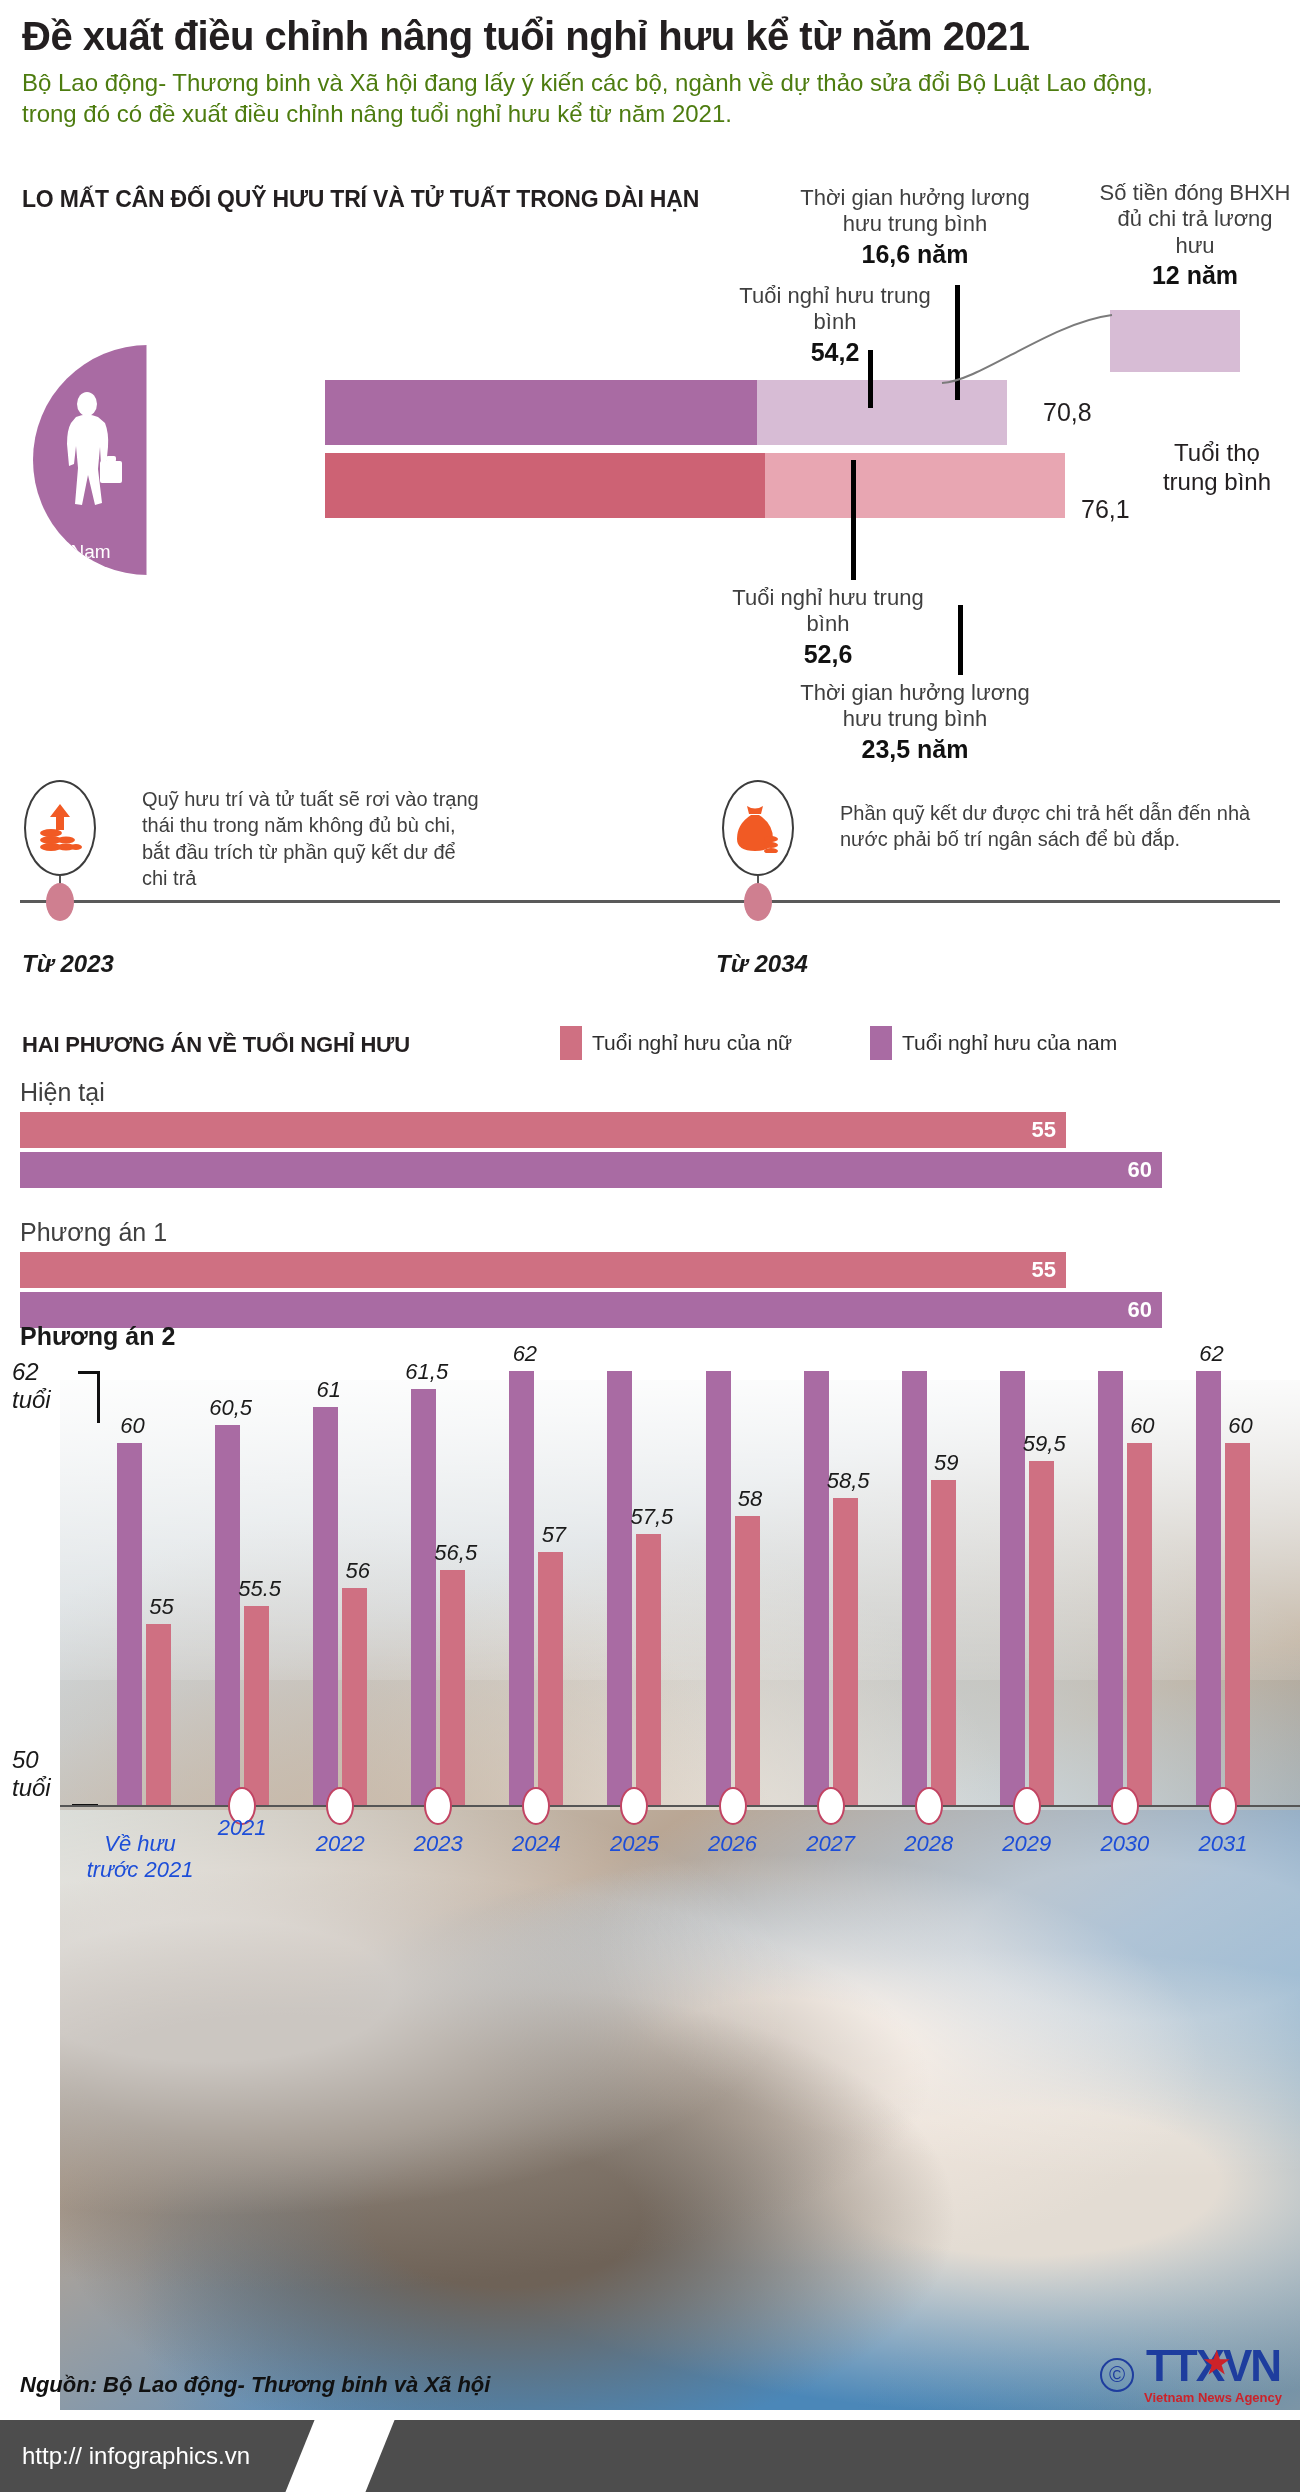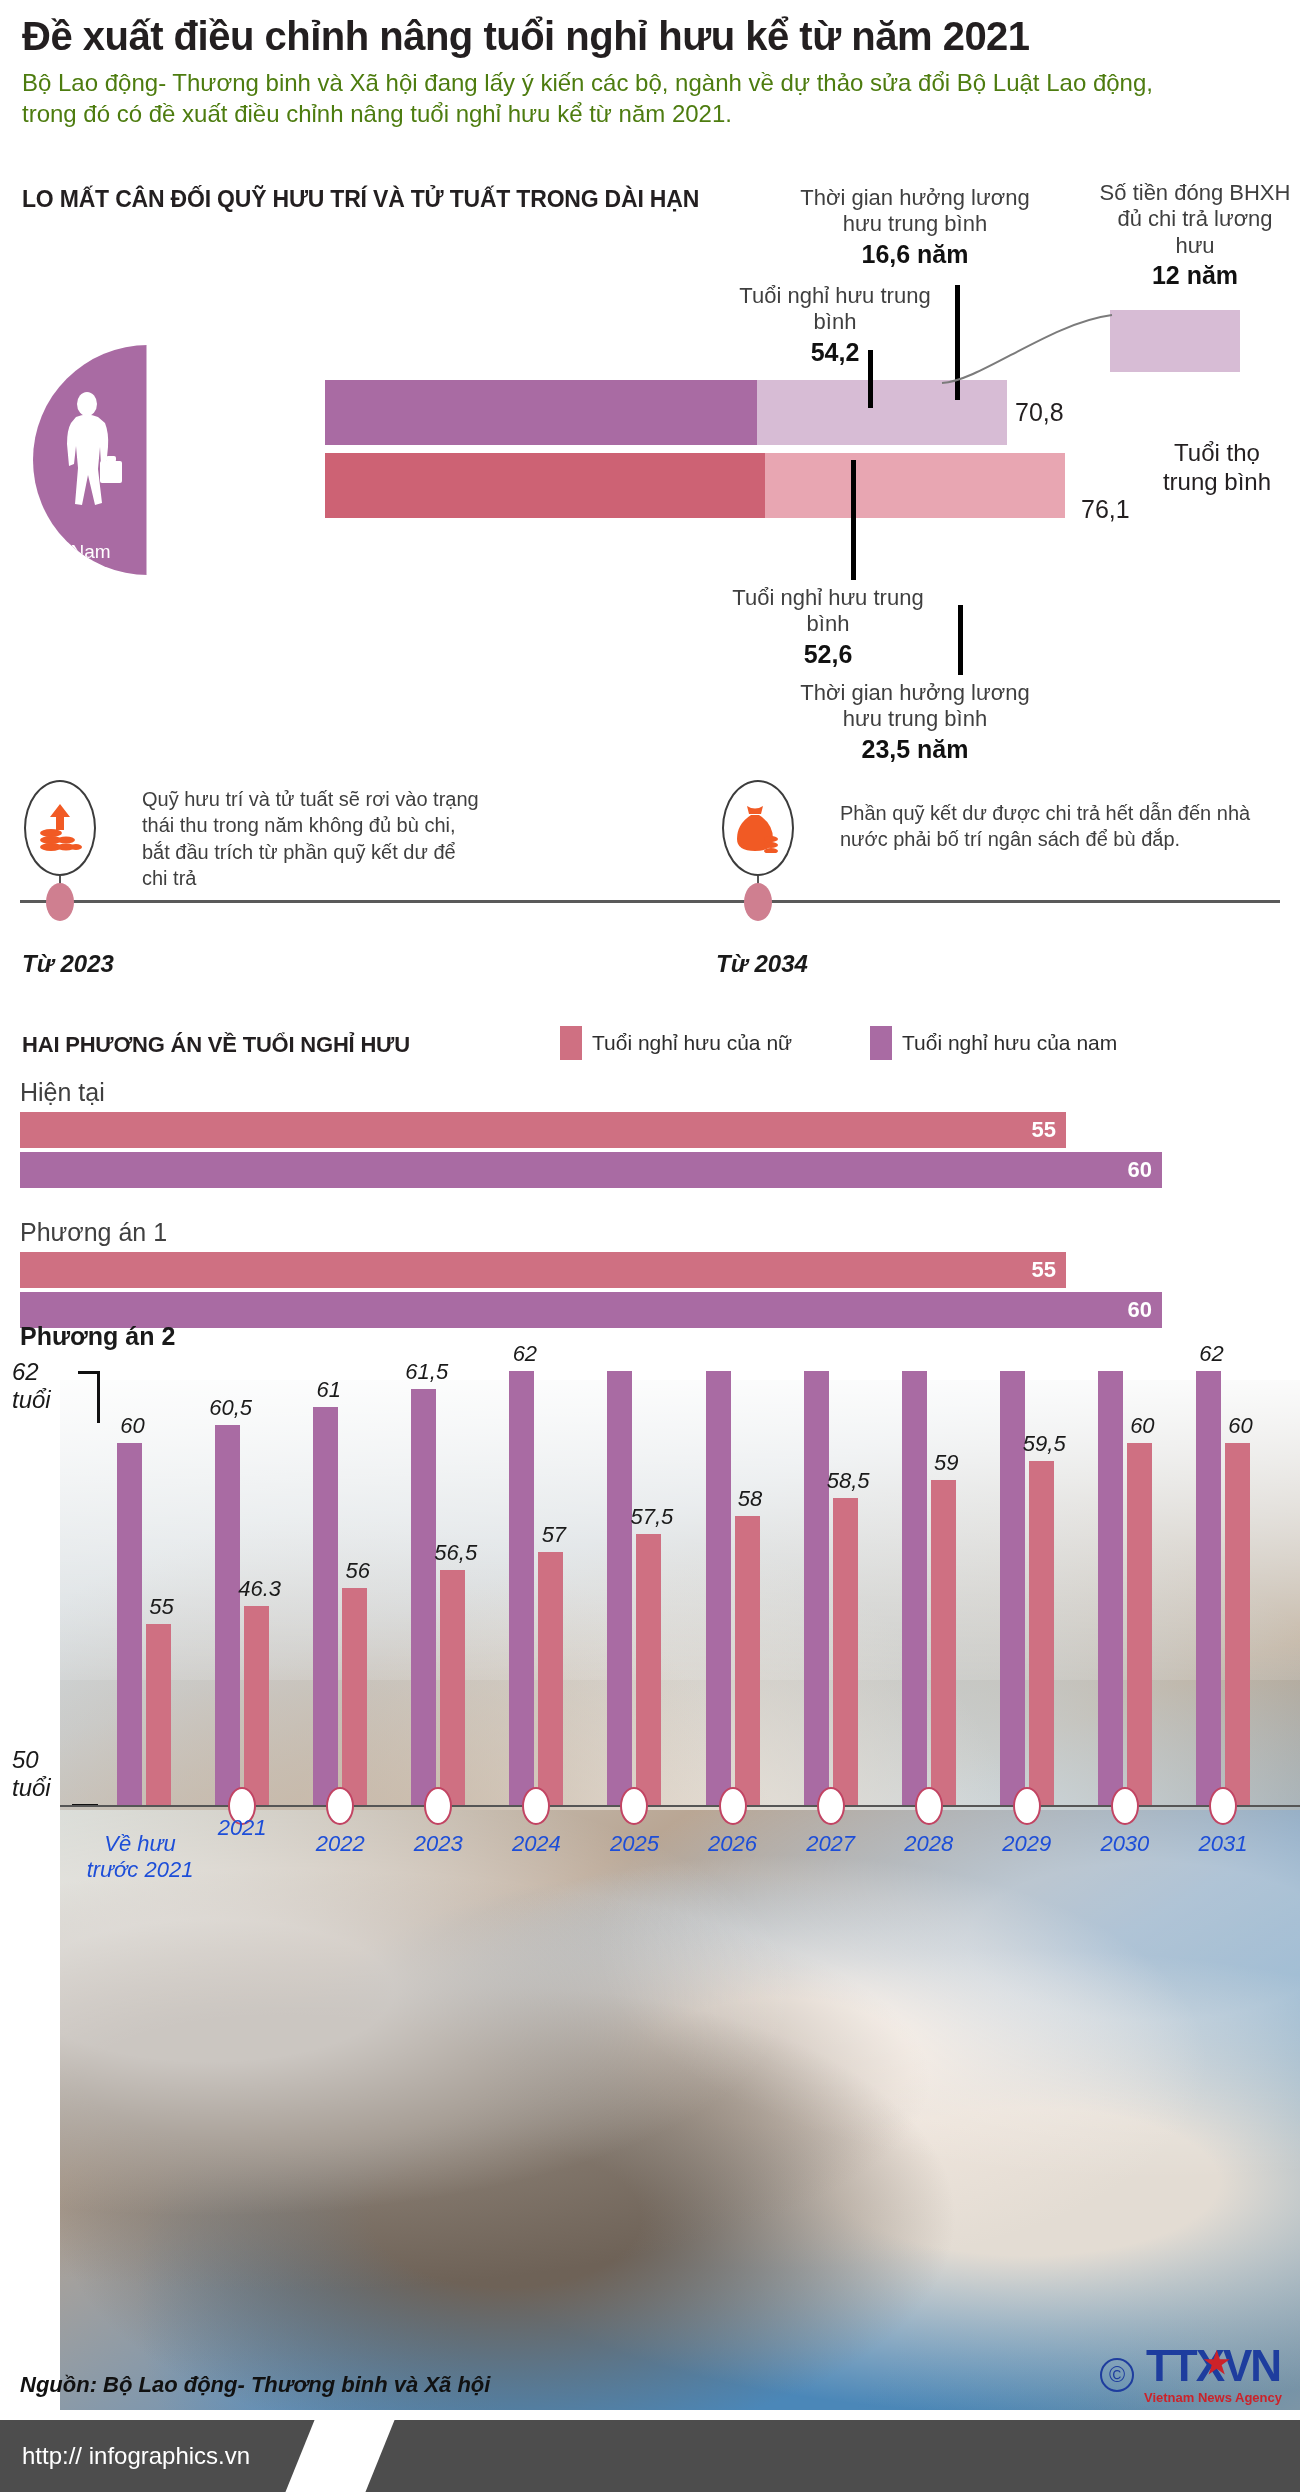--- a/index.html
+++ b/index.html
@@ -48,21 +48,21 @@
   .lifebar-wrap { position:absolute; left:325px; top:380px; }
   .lifebar { position:relative; height:65px; }
   .lifebar + .lifebar { margin-top:8px; }
   .seg { position:absolute; top:0; height:100%; }
   .seg.m-dark  { left:0;     width:432px; background:#a96ba3; }
   .seg.m-light { left:432px; width:250px; background:#d7bcd5; }
   .seg.f-dark  { left:0;     width:440px; background:#cd6274; }
   .seg.f-light { left:440px; width:300px; background:#e8a6b2; }
 
   .life-val { position:absolute; font-size:25px; color:#231f20; }
-  .life-val.male   { left:1015px; top:398px; }
+  .life-val.male   { left:1043px; top:398px; }
   .life-val.female { left:1081px; top:495px; }
 
   .tuoitho {
     position:absolute; left:1152px; top:438px; width:130px;
     text-align:center; font-size:24px; line-height:1.22; color:#231f20;
   }
 
   
   .stem { position:absolute; background:#000000; width:5px; }
 
@@ -338,21 +338,21 @@
 
 <div id="chart-cols" class="chart">
     <div class="col m" style="left: 117.042px; width: 25px; height: 361.667px; bottom: 30px; top: 88.3333px; position: absolute;"></div>
     <div class="col-val" style="left: 111.042px; width: 43px; text-align: center; top: 58.3333px;">60</div>
     <div class="col f" style="left: 146.042px; width: 25px; height: 180.833px; bottom: 30px; top: 269.167px; position: absolute;"></div>
     <div class="col-val" style="left: 140.042px; width: 43px; text-align: center; top: 239.167px;">55</div>
     <div class="xlab" style="left: 80.0417px; width: 120px; top: 476px;">Về hưu<br>trước 2021</div>
     <div class="col m" style="left: 215.125px; width: 25px; height: 379.75px; bottom: 30px; top: 70.25px; position: absolute;"></div>
     <div class="col-val" style="left: 209.125px; width: 43px; text-align: center; top: 40.25px;">60,5</div>
     <div class="col f" style="left: 244.125px; width: 25px; height: 198.917px; bottom: 30px; top: 251.083px; position: absolute;"></div>
-    <div class="col-val" style="left: 238.125px; width: 43px; text-align: center; top: 221.083px;">46.3</div>
+    <div class="col-val" style="left: 238.125px; width: 43px; text-align: center; top: 221.083px;">55.5</div>
     <div class="tick" style="left: 228.125px; top: 432px;"></div>
     <div class="xlab" style="left: 182.125px; width: 120px; top: 460px;">2021</div>
     <div class="col m" style="left: 313.208px; width: 25px; height: 397.833px; bottom: 30px; top: 52.1667px; position: absolute;"></div>
     <div class="col-val" style="left: 307.208px; width: 43px; text-align: center; top: 22.1667px;">61</div>
     <div class="col f" style="left: 342.208px; width: 25px; height: 217px; bottom: 30px; top: 233px; position: absolute;"></div>
     <div class="col-val" style="left: 336.208px; width: 43px; text-align: center; top: 203px;">56</div>
     <div class="tick" style="left: 326.208px; top: 432px;"></div>
     <div class="xlab" style="left: 280.208px; width: 120px; top: 476px;">2022</div>
     <div class="col m" style="left: 411.292px; width: 25px; height: 415.917px; bottom: 30px; top: 34.0833px; position: absolute;"></div>
     <div class="col-val" style="left: 405.292px; width: 43px; text-align: center; top: 4.08333px;">61,5</div>

